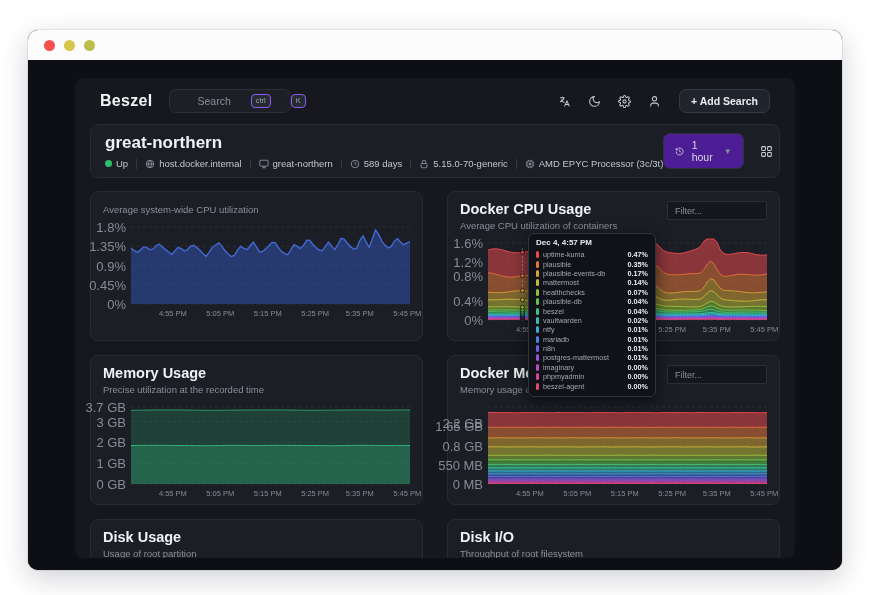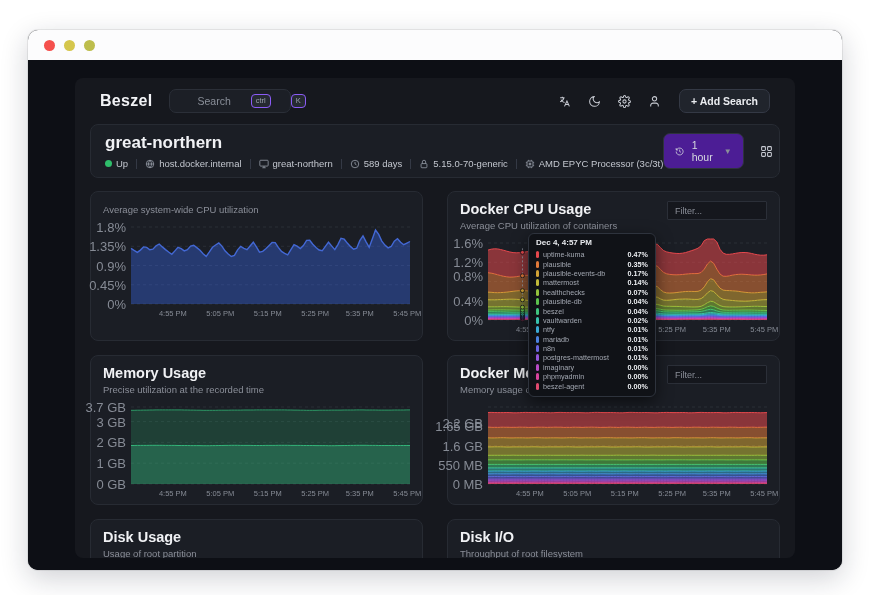--- a/index.html
+++ b/index.html
@@ -358,21 +358,21 @@
             <div>
               <div class="card-title">Docker Memory Usage</div>
               <div class="card-sub">Memory usage of docker containers</div>
             </div>
             <input class="filter-input" placeholder="Filter..." style="">
           </div>
           <div class="chart-wrap">
             <div class="yaxis">
                 <span class="ytick" style="top: 21px;">2.2 GB</span>
                 <span class="ytick" style="top: 24.25px;">1.65 GB</span>
-                <span class="ytick" style="top: 43.5px;">1.6 GB</span>
+                <span class="ytick" style="top: 43.5px;">0.8 GB</span>
                 <span class="ytick" style="top: 62.75px;">550 MB</span>
                 <span class="ytick" style="top: 82px;">0 MB</span>
               </div>
             <div class="plot">
                 <svg width="279" height="84" style="position: absolute; inset: 0px; overflow: visible;">
                   <line x1="0" x2="279" y1="5" y2="5" stroke="#2b2f37" stroke-dasharray="3,3"></line>
                   <line x1="0" x2="279" y1="24.250000000000007" y2="24.250000000000007" stroke="#2b2f37" stroke-dasharray="3,3"></line>
                   <line x1="0" x2="279" y1="43.5" y2="43.5" stroke="#2b2f37" stroke-dasharray="3,3"></line>
                   <line x1="0" x2="279" y1="62.75" y2="62.75" stroke="#2b2f37" stroke-dasharray="3,3"></line>
                   <line x1="0" x2="279" y1="82" y2="82" stroke="#2b2f37" stroke-dasharray="3,3"></line>

